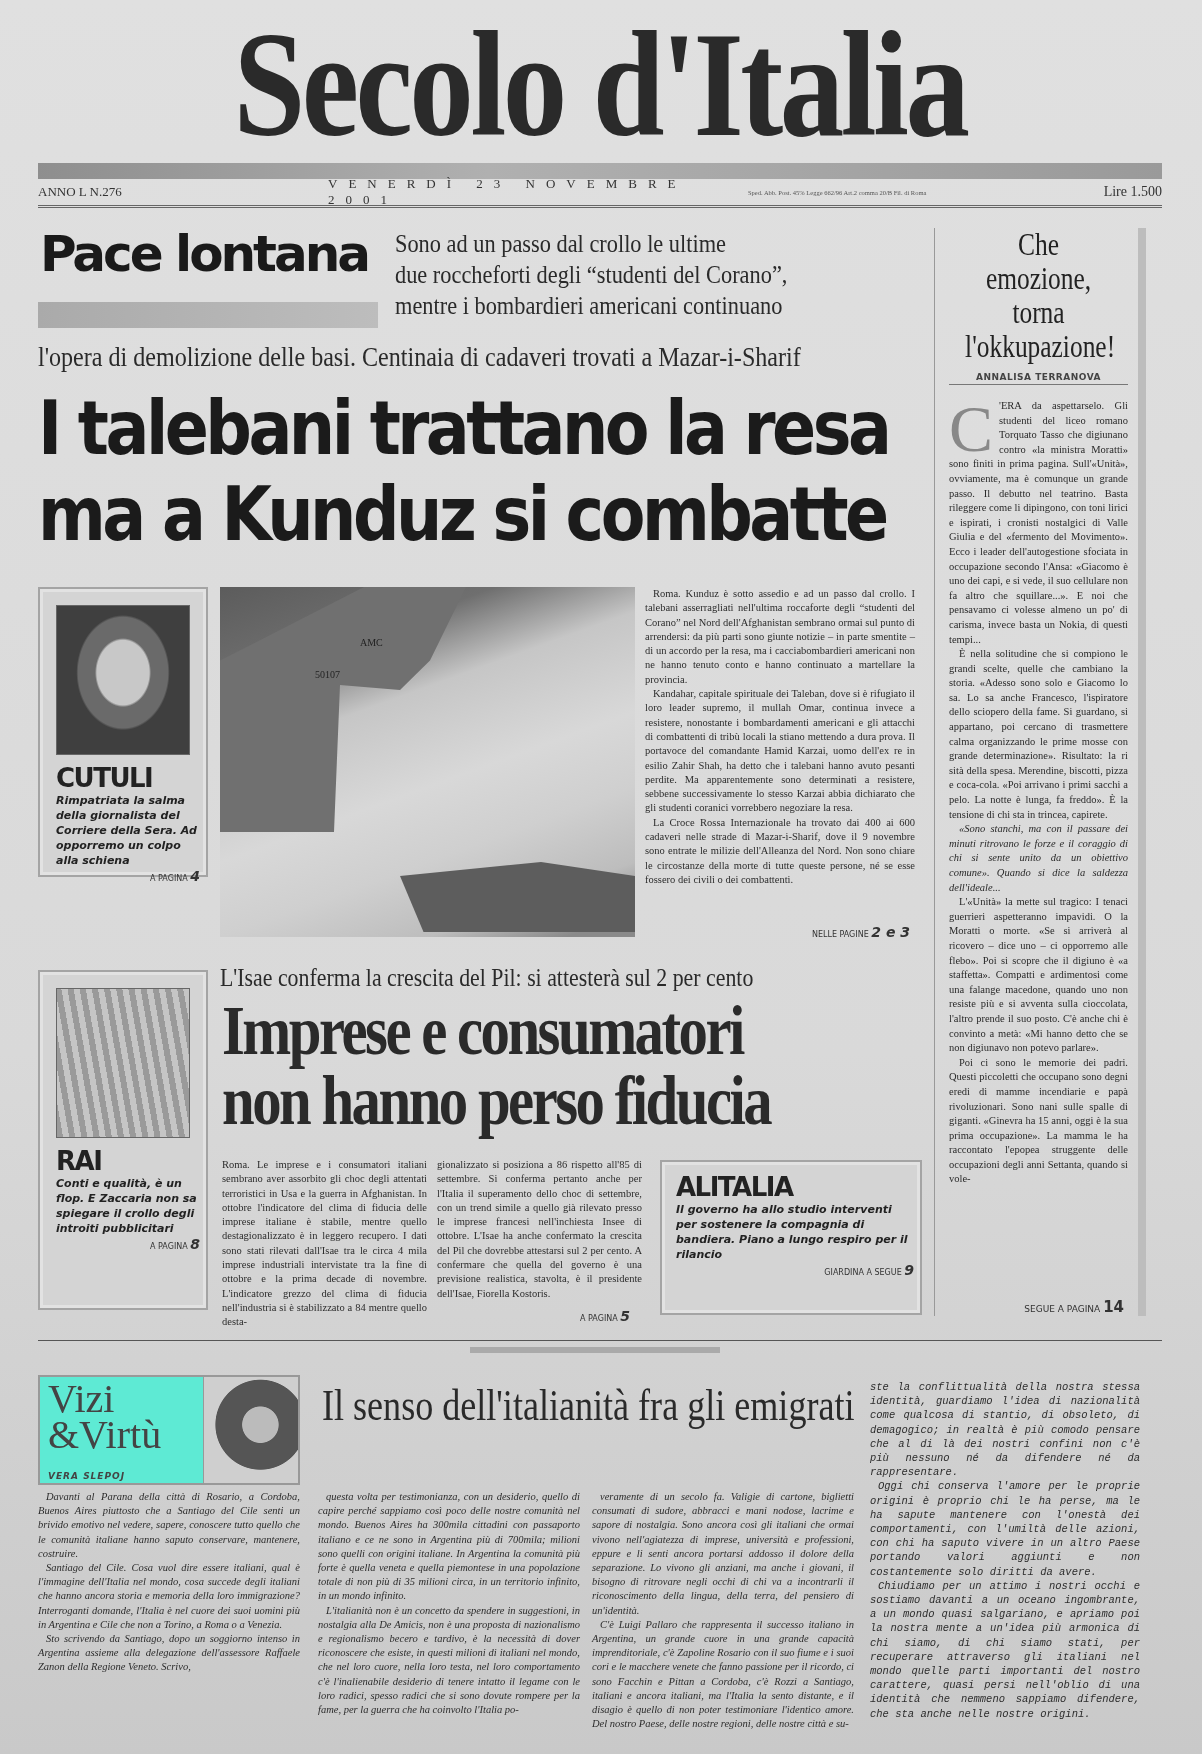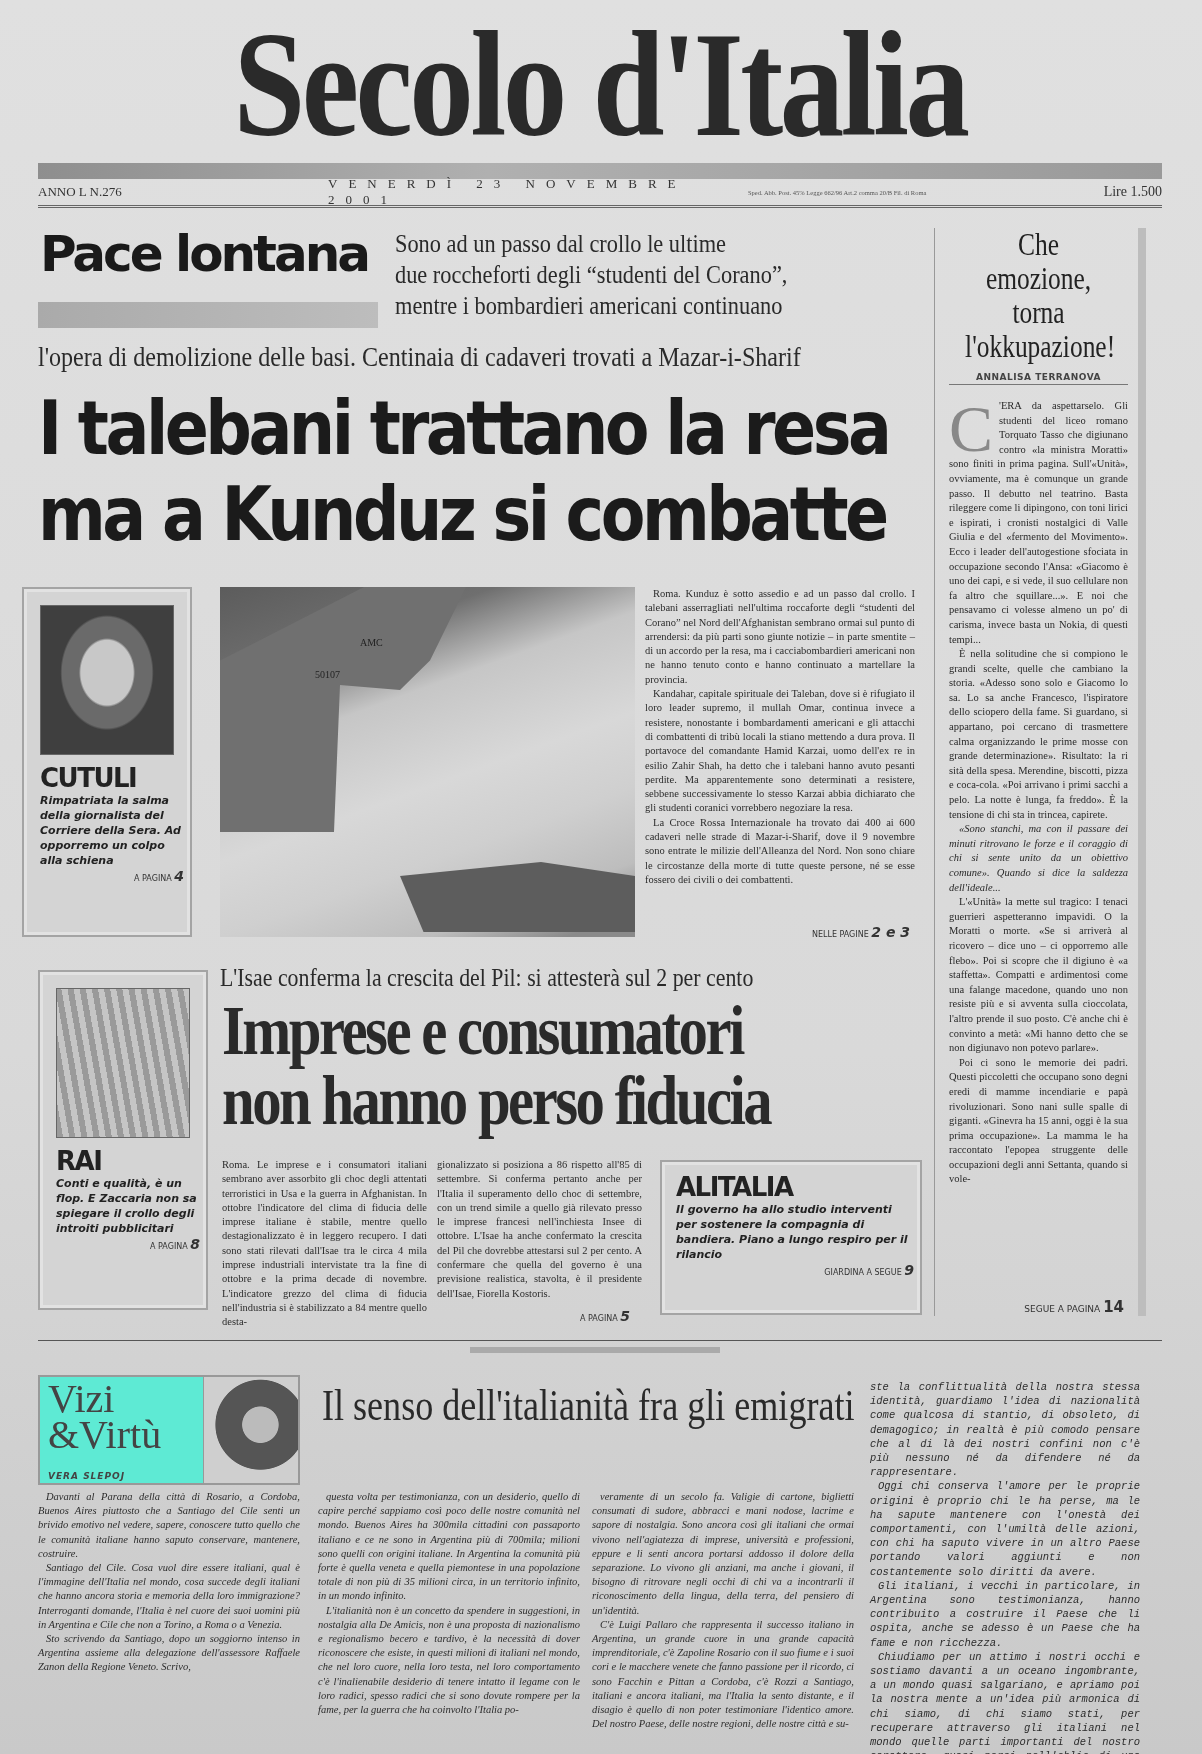--- a/index.html
+++ b/index.html
@@ -104,21 +104,21 @@
   <div>due roccheforti degli “studenti del Corano”,</div>
   <div>mentre i bombardieri americani continuano</div>
 </div>
 <div class="abs kicker-line4">l'opera di demolizione delle basi. Centinaia di cadaveri trovati a Mazar-i-Sharif</div>
 
 <div class="abs headline-main">
   <div>I talebani trattano la resa</div>
   <div>ma a Kunduz si combatte</div>
 </div>
 
-<div class="abs box" style="left:22px; top:587px; width:170px; height:350px;">
+<div class="abs box" style="left:38px; top:587px; width:170px; height:290px;">
   <div class="box-photo" style="height:150px; margin:10px 10px 0; background: radial-gradient(ellipse at 50% 45%, #c8c8c8 0 28%, #6a6a6a 30% 48%, #3f3f3f 50%);"></div>
   <div class="box-title" style="margin-left:10px">CUTULI</div>
   <div class="box-desc" style="margin-left:10px">Rimpatriata la salma della giornalista del Corriere della Sera. Ad opporremo un colpo alla schiena</div>
   <div class="box-ref"><span>A PAGINA</span> <b>4</b></div>
 </div>
 
 <div class="abs main-photo">
   <div class="wing"></div>
   <div class="tank"></div>
   <span style="position:absolute;left:140px;top:50px;font-size:10px;color:#222;">AMC</span>
@@ -195,15 +195,14 @@
   <p>questa volta per testimonianza, con un desiderio, quello di capire perché sappiamo così poco delle nostre comunità nel mondo. Buenos Aires ha 300mila cittadini con passaporto italiano e ce ne sono in Argentina più di 700mila; milioni sono quelli con origini italiane. In Argentina la comunità più forte è quella veneta e quella piemontese in una popolazione totale di non più di 35 milioni circa, in un territorio infinito, in un mondo infinito.</p>
   <p>L'italianità non è un concetto da spendere in suggestioni, in nostalgia alla De Amicis, non è una proposta di nazionalismo e regionalismo becero e tardivo, è la necessità di dover riconoscere che esiste, in questi milioni di italiani nel mondo, che nel loro cuore, nella loro testa, nel loro comportamento c'è l'inalienabile desiderio di tenere intatto il legame con le loro radici, spesso radici che si sono dovute rompere per la fame, per la guerra che ha coinvolto l'Italia po-</p>
 </div>
 <div class="abs bottom-col" style="left:592px; width:262px;">
   <p>veramente di un secolo fa. Valigie di cartone, biglietti consumati di sudore, abbracci e mani nodose, lacrime e sapore di nostalgia. Sono ancora così gli italiani che ormai vivono nell'agiatezza di imprese, università e professioni, eppure e li senti ancora portarsi addosso il dolore della separazione. Lo vivono gli anziani, ma anche i giovani, il bisogno di ritrovare negli occhi di chi va a incontrarli il riconoscimento della lingua, della terra, del pensiero di un'identità.</p>
   <p>C'è Luigi Pallaro che rappresenta il successo italiano in Argentina, un grande cuore in una grande capacità imprenditoriale, c'è Zapoline Rosario con il suo fiume e i suoi cori e le macchere venete che fanno passione per il ricordo, ci sono Facchin e Pittan a Cordoba, c'è Rozzi a Santiago, italiani e ancora italiani, ma l'Italia la sento distante, e il disagio è quello di non poter testimoniare l'identico amore. Del nostro Paese, delle nostre regioni, delle nostre città e su-</p>
 </div>
 <div class="abs bottom-col" style="left:870px; top:1380px; width:270px;font-family:Liberation Mono, monospace;">
   <p style="text-indent:0">ste la conflittualità della nostra stessa identità, guardiamo l'idea di nazionalità come qualcosa di stantio, di obsoleto, di demagogico; in realtà è più comodo pensare che al di là dei nostri confini non c'è più nessuno né da difendere né da rappresentare.</p>
   <p>Oggi chi conserva l'amore per le proprie origini è proprio chi le ha perse, ma le ha sapute mantenere con l'onestà dei comportamenti, con l'umiltà delle azioni, con chi ha saputo vivere in un altro Paese portando valori aggiunti e non costantemente solo diritti da avere.</p>
-  <p>Gli italiani, i vecchi in particolare, in Argentina sono testimonianza, hanno contribuito a costruire il Paese che li ospita, anche se adesso è un Paese che ha fame e non ricchezza.</p>
   <p>Chiudiamo per un attimo i nostri occhi e sostiamo davanti a un oceano ingombrante, a un mondo quasi salgariano, e apriamo poi la nostra mente a un'idea più armonica di chi siamo, di chi siamo stati, per recuperare attraverso gli italiani nel mondo quelle parti importanti del nostro carattere, quasi persi nell'oblio di una identità che nemmeno sappiamo difendere, che sta anche nelle nostre origini.</p>
 </div>
 
 </body></html>

